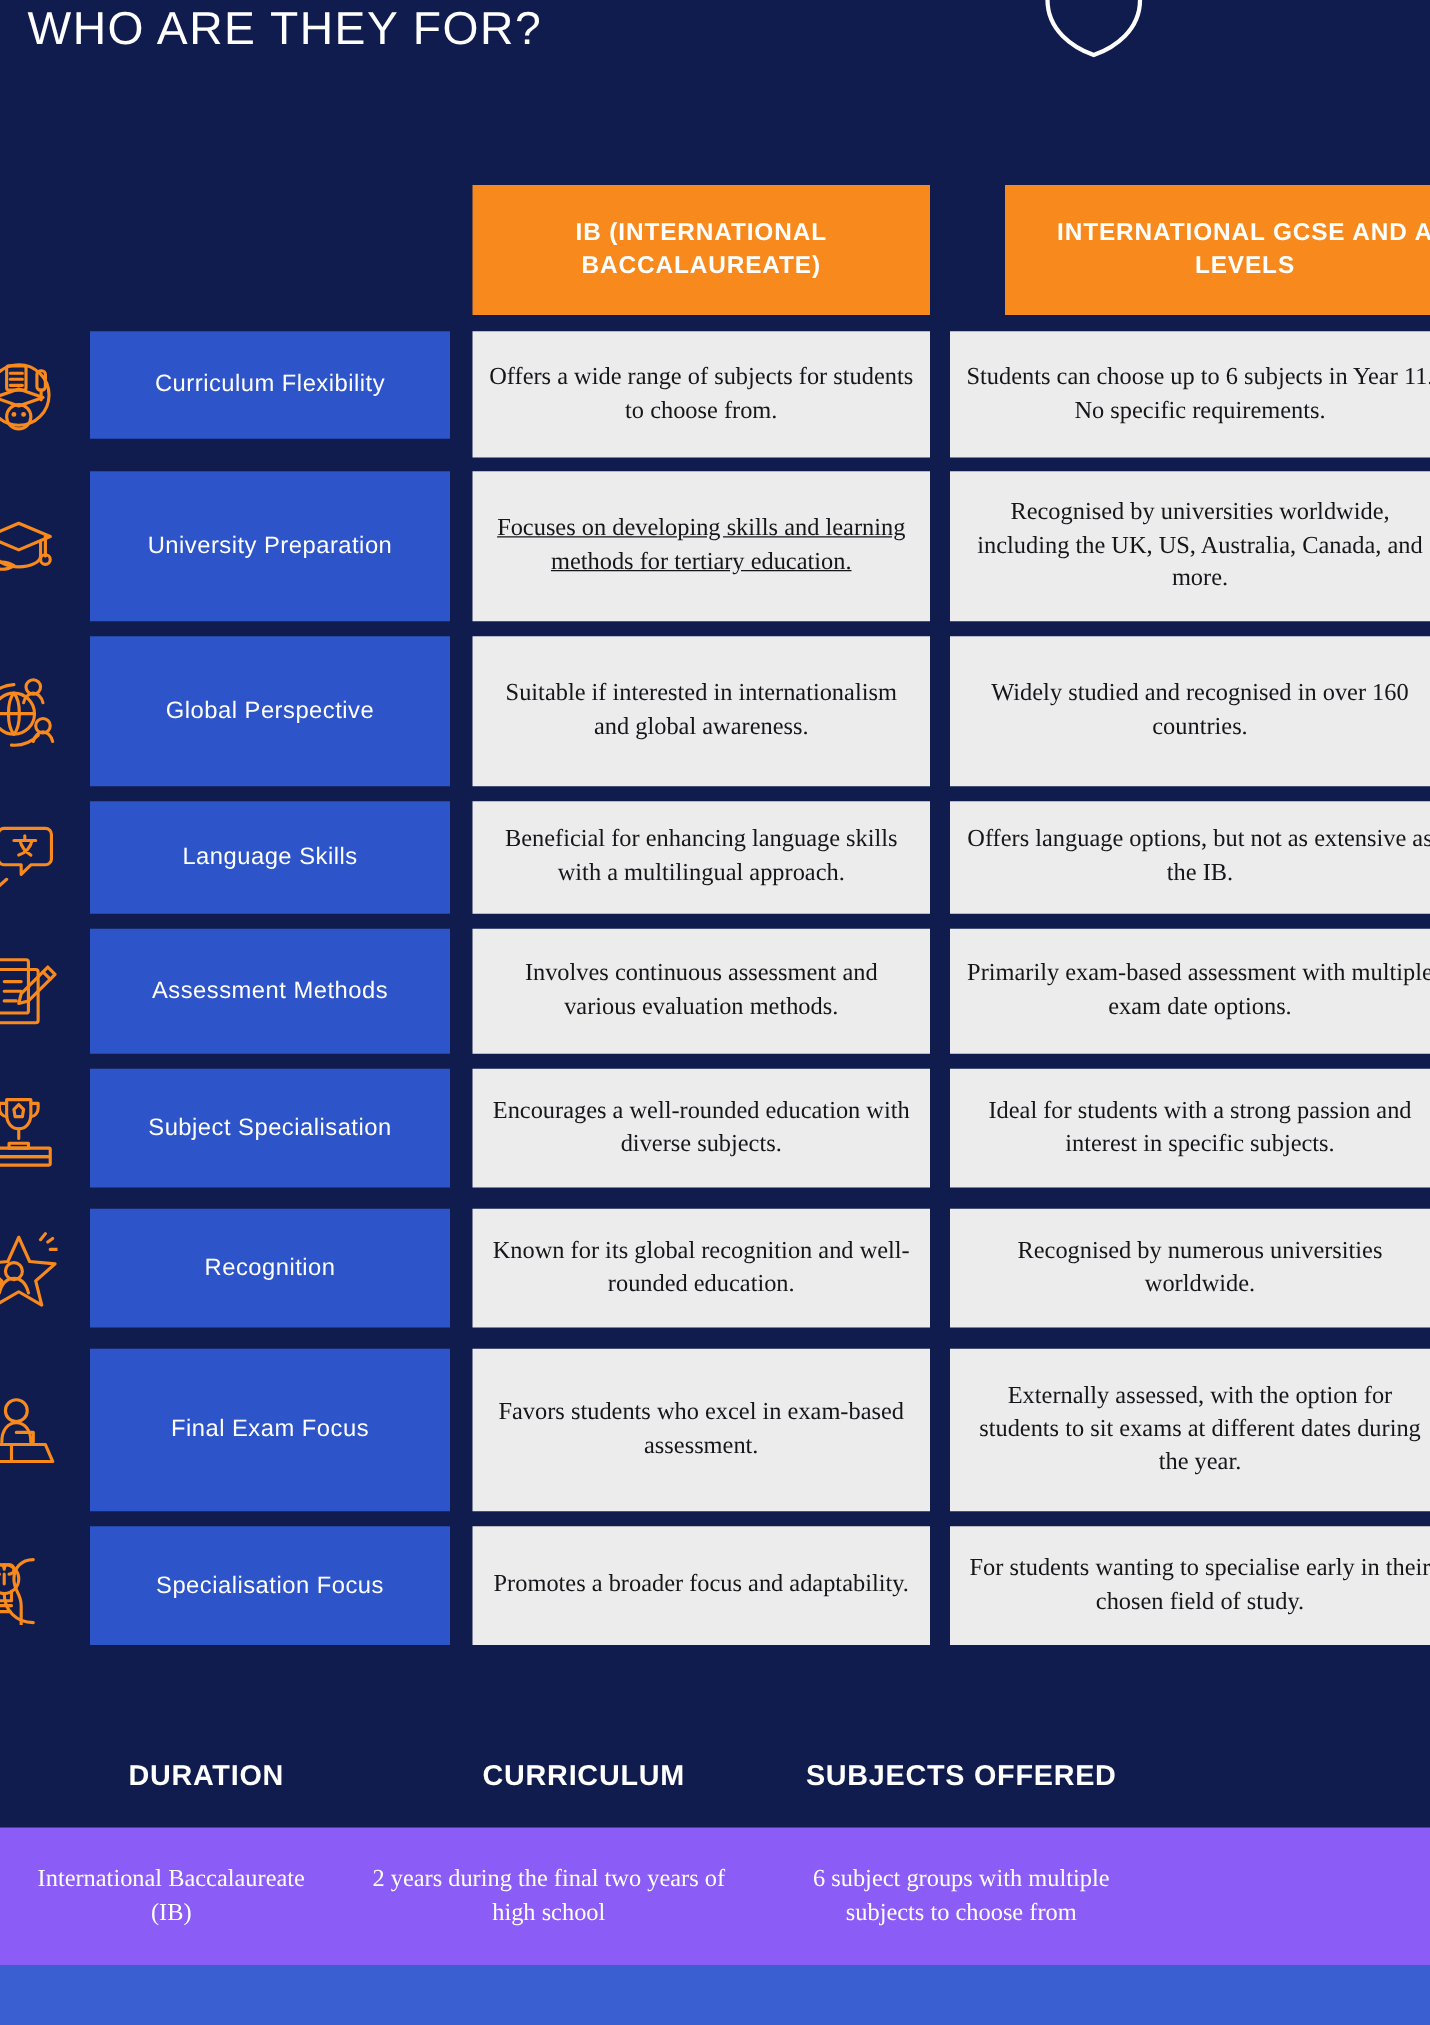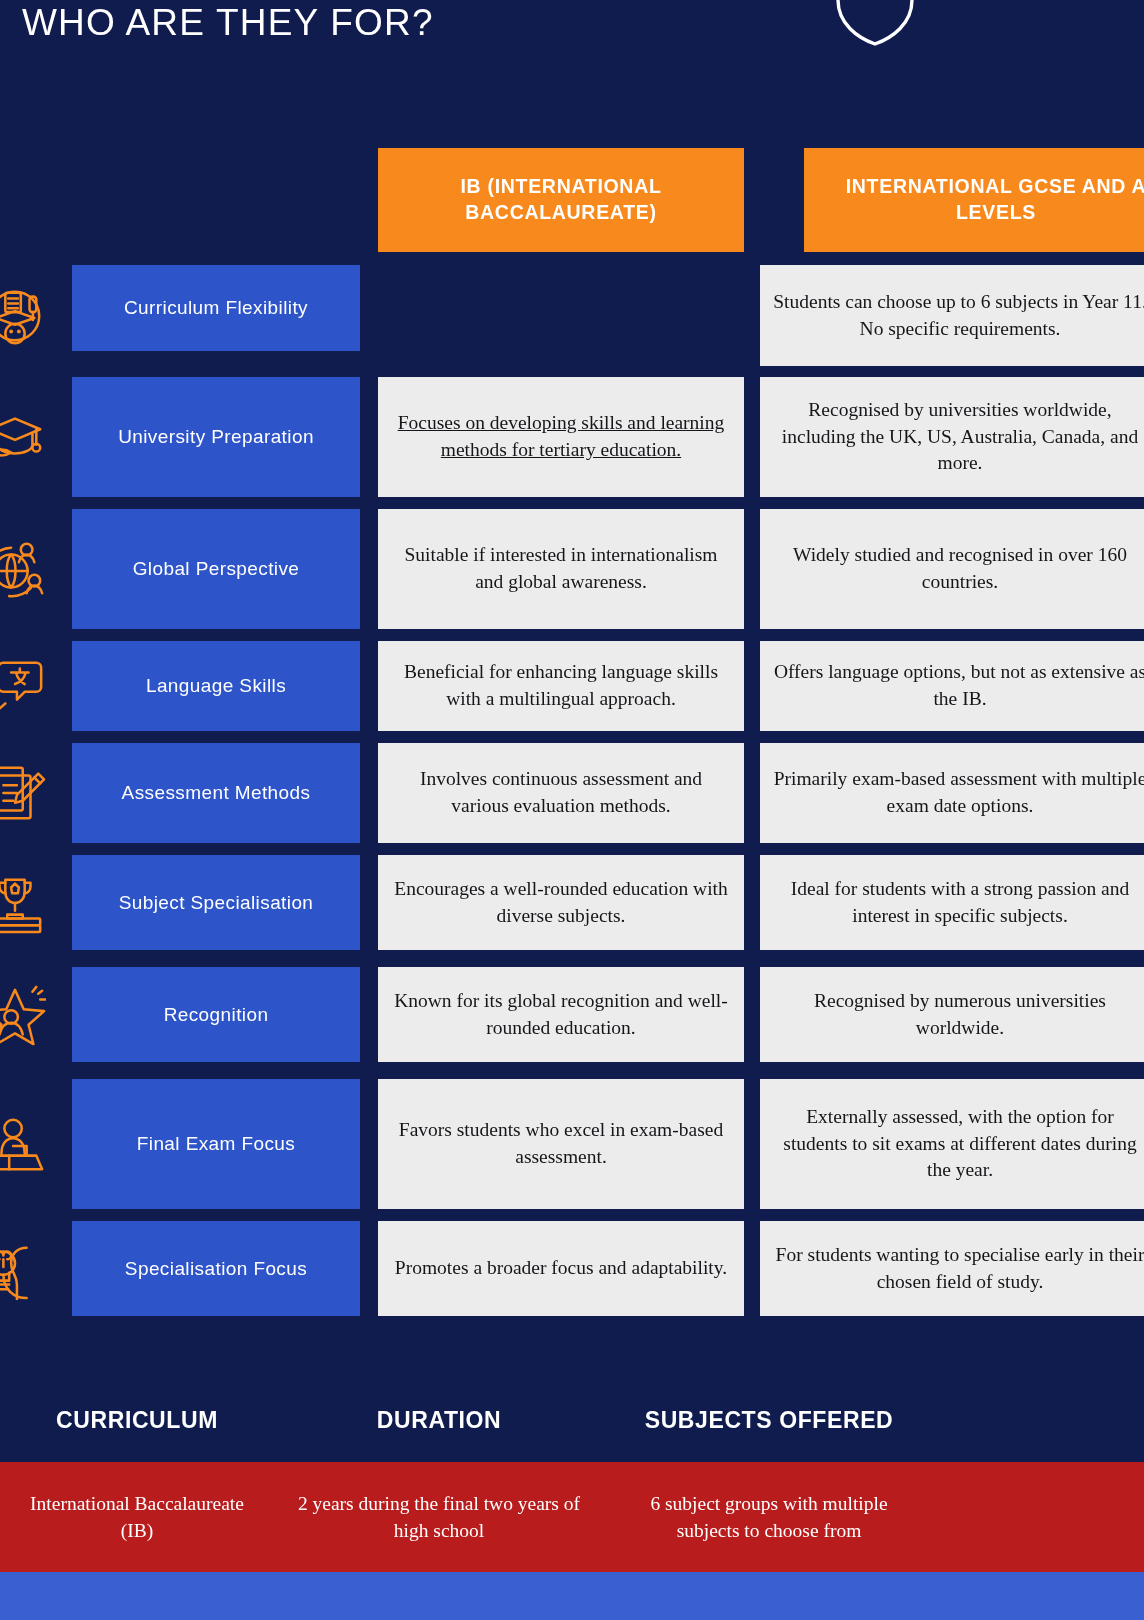--- a/index.html
+++ b/index.html
@@ -62,21 +62,21 @@
     display:flex;align-items:center;justify-content:center;
     color:#ffffff;font-size:23px;font-weight:700;letter-spacing:.6px;
     text-align:center;
   }
   .brow{position:absolute;left:0;width:1144px;display:flex;}
   .brow .bc{
     display:flex;align-items:center;justify-content:center;text-align:center;
     font-family:"Liberation Serif",serif;color:#ffffff;
     font-size:19.5px;line-height:1.4;padding:0 14px;box-sizing:border-box;
   }
-  #brow-0{top:84px;height:110px;background:#b91c1c;}
+  #brow-0{top:84px;height:110px;background:#8b5cf6;}
   #brow-1{top:194px;height:48px;background:#3a5fd0;}
   .c0{width:274px;}
   .c1{width:330px;}
   .c2{width:330px;}
   .c3{width:210px;}
 </style>
 </head>
 <body>
 
 <div id="header">
@@ -103,20 +103,21 @@
           <path d="M25 14h10M25 19h10M25 24h10" fill="none" stroke="#f8891c" stroke-width="2.6" stroke-linecap="round" stroke-linejoin="round"></path>
           <path d="M12 34 32 27 52 34 32 41 Z" fill="none" stroke="#f8891c" stroke-width="2.6" stroke-linecap="round" stroke-linejoin="round"></path>
           <circle cx="32" cy="50" r="10" fill="none" stroke="#f8891c" stroke-width="2.6" stroke-linecap="round" stroke-linejoin="round"></circle>
           <circle cx="28" cy="48" r="2" fill="#f8891c"></circle>
           <circle cx="36" cy="48" r="2" fill="#f8891c"></circle>
           <rect x="47" y="12" width="7" height="16" rx="3" fill="none" stroke="#f8891c" stroke-width="2.6" stroke-linecap="round" stroke-linejoin="round"></rect>
           <path d="M50.5 28v8" fill="none" stroke="#f8891c" stroke-width="2.6" stroke-linecap="round" stroke-linejoin="round"></path>
         </svg>
       </div>
       <div class="label-cell" style="height: 86px;">Curriculum Flexibility</div>
+      <div class="txt-cell txt-ib" style="height: 101px;">Offers a wide range of subjects for students to choose from.</div>
       <div class="txt-cell txt-al" style="height: 101px;">Students can choose up to 6 subjects in Year 11. No specific requirements.</div>
     </div>
     <div class="mrow" style="position: absolute; top: 112px; height: 120px;">
       <div class="icon-cell">
         <svg viewBox="0 0 64 64">
           <path d="M6 24 32 13 58 24 32 35 Z" fill="none" stroke="#f8891c" stroke-width="2.6" stroke-linecap="round" stroke-linejoin="round"></path>
           <path d="M14 28v12c0 5 8 9 18 9s18-4 18-9V28" fill="none" stroke="#f8891c" stroke-width="2.6" stroke-linecap="round" stroke-linejoin="round"></path>
           <path d="M54 24v16" fill="none" stroke="#f8891c" stroke-width="2.6" stroke-linecap="round" stroke-linejoin="round"></path>
           <circle cx="54" cy="43" r="4" fill="none" stroke="#f8891c" stroke-width="2.6" stroke-linecap="round" stroke-linejoin="round"></circle>
           <path d="M8 48c6-4 14-4 20 0-6 4-14 4-20 0Z" fill="none" stroke="#f8891c" stroke-width="2.6" stroke-linecap="round" stroke-linejoin="round"></path>
@@ -225,22 +226,22 @@
         </svg>
       </div>
       <div class="label-cell" style="height: 95px;">Specialisation Focus</div>
       <div class="txt-cell txt-ib" style="height: 95px;">Promotes a broader focus and adaptability.</div>
       <div class="txt-cell txt-al" style="height: 95px;">For students wanting to specialise early in their chosen field of study.</div>
     </div>
   </div>
 
 <div id="bottom">
   <div id="bottom-head">
+    <div class="bh c1">DURATION</div>
     <div class="bh c0">CURRICULUM</div>
-    <div class="bh c1">DURATION</div>
     <div class="bh c2">SUBJECTS OFFERED</div>
     <div class="bh c3"></div>
   </div>
 
   <div class="brow" id="brow-0">
     <div class="bc c0">International Baccalaureate (IB)</div>
     <div class="bc c1">2 years during the final two years of high school</div>
     <div class="bc c2">6 subject groups with multiple subjects to choose from</div>
     <div class="bc c3"></div>
   </div>

